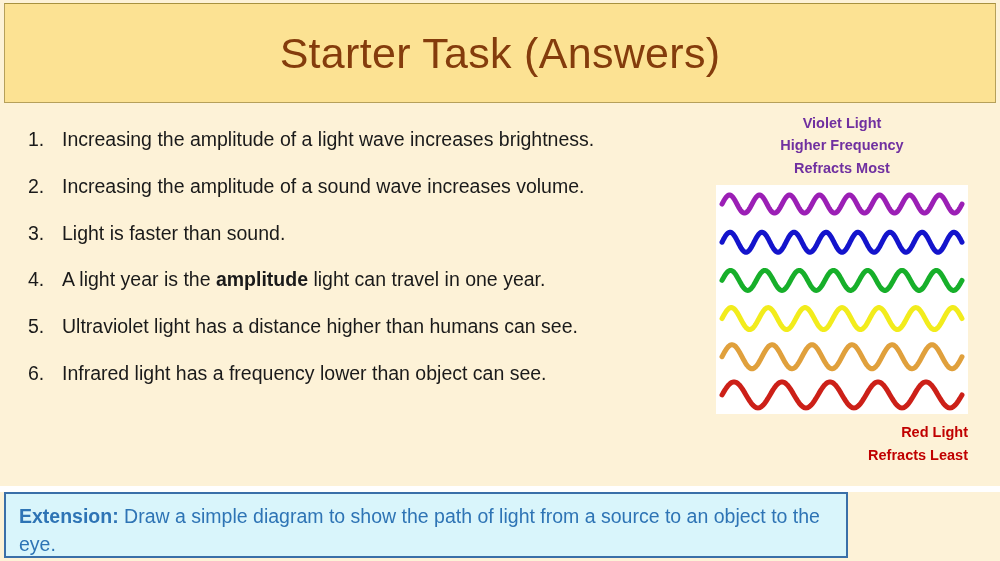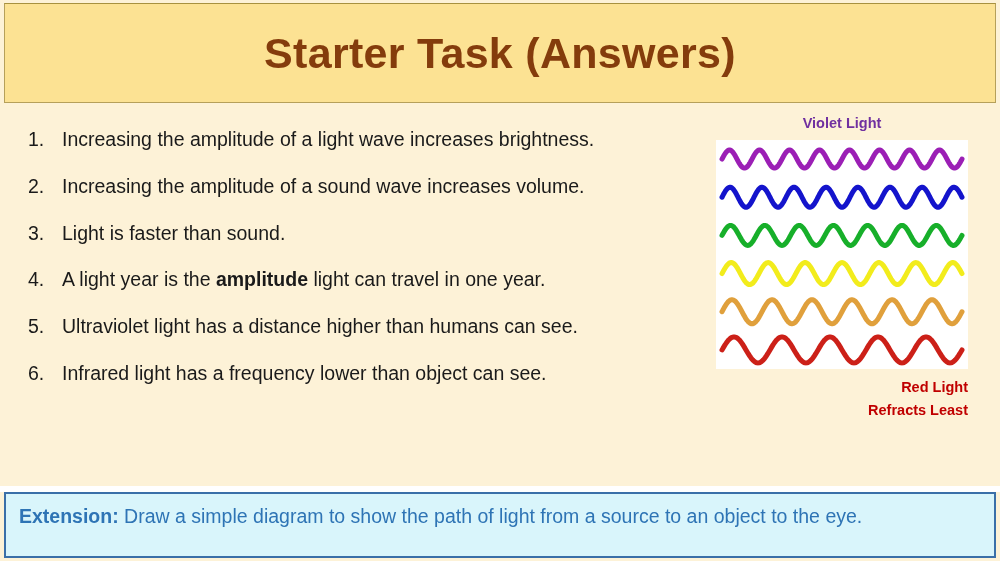--- a/index.html
+++ b/index.html
@@ -33,21 +33,21 @@
     border-top-color: #a8913f;
     box-sizing: border-box;
     display: flex;
     align-items: center;
     justify-content: center;
   }
   .title-text {
     font-size: 43px;
     color: #843c0c;
     letter-spacing: 0.3px;
-    font-weight: 700;
+    font-weight: 400;
     white-space: nowrap;
   }
 
   
   .body-area {
     position: absolute;
     left: 0;
     top: 104px;
     width: 1000px;
     height: 382px;
@@ -115,21 +115,21 @@
     display: block;
     width: 252px;
     height: 229px;
   }
 
   
   .extension-bar {
     position: absolute;
     left: 4px;
     top: 492px;
-    width: 992px;
+    width: 844px;
     height: 66px;
     background: #d9f5fb;
     border: 2px solid #3a6fa8;
     box-sizing: border-box;
     padding: 9px 13px 0 13px;
   }
   .extension-text {
     font-size: 19.5px;
     color: #2e74b5;
     line-height: 1.42;
@@ -189,20 +189,22 @@
         <span class="answer-num">6.</span>
         <span class="answer-text">Infrared light has a frequency lower than object can see.</span>
       </div>
 
     </div>
 
     <div class="spectrum">
 
       <div class="spec-caption top">
         <div>Violet Light</div>
+        <div>Higher Frequency</div>
+        <div>Refracts Most</div>
       </div>
 
       <div class="wave-panel">
         <svg viewBox="0 0 252 229" xmlns="http://www.w3.org/2000/svg">
           <rect x="0" y="0" width="252" height="229" fill="#ffffff"></rect>
           <g id="wave-group">
               <path d="M6.00 19.08 L6.60 17.96 L7.20 16.85 L7.80 15.77 L8.40 14.75 L9.00 13.79 L9.60 12.92 L10.20 12.15 L10.80 11.48 L11.40 10.94 L12.00 10.52 L12.60 10.24 L13.20 10.10 L13.80 10.10 L14.40 10.24 L15.00 10.52 L15.60 10.94 L16.20 11.48 L16.80 12.15 L17.40 12.92 L18.00 13.79 L18.60 14.75 L19.20 15.77 L19.80 16.85 L20.40 17.96 L21.00 19.08 L21.60 20.21 L22.20 21.32 L22.80 22.40 L23.40 23.42 L24.00 24.37 L24.60 25.24 L25.20 26.02 L25.80 26.68 L26.40 27.23 L27.00 27.64 L27.60 27.92 L28.20 28.07 L28.80 28.07 L29.40 27.92 L30.00 27.64 L30.60 27.23 L31.20 26.68 L31.80 26.02 L32.40 25.24 L33.00 24.37 L33.60 23.42 L34.20 22.40 L34.80 21.32 L35.40 20.21 L36.00 19.08 L36.60 17.96 L37.20 16.85 L37.80 15.77 L38.40 14.75 L39.00 13.79 L39.60 12.92 L40.20 12.15 L40.80 11.48 L41.40 10.94 L42.00 10.52 L42.60 10.24 L43.20 10.10 L43.80 10.10 L44.40 10.24 L45.00 10.52 L45.60 10.94 L46.20 11.48 L46.80 12.15 L47.40 12.92 L48.00 13.79 L48.60 14.75 L49.20 15.77 L49.80 16.85 L50.40 17.96 L51.00 19.08 L51.60 20.21 L52.20 21.32 L52.80 22.40 L53.40 23.42 L54.00 24.37 L54.60 25.24 L55.20 26.02 L55.80 26.68 L56.40 27.23 L57.00 27.64 L57.60 27.92 L58.20 28.07 L58.80 28.07 L59.40 27.92 L60.00 27.64 L60.60 27.23 L61.20 26.68 L61.80 26.02 L62.40 25.24 L63.00 24.37 L63.60 23.42 L64.20 22.40 L64.80 21.32 L65.40 20.21 L66.00 19.08 L66.60 17.96 L67.20 16.85 L67.80 15.77 L68.40 14.75 L69.00 13.79 L69.60 12.92 L70.20 12.15 L70.80 11.48 L71.40 10.94 L72.00 10.52 L72.60 10.24 L73.20 10.10 L73.80 10.10 L74.40 10.24 L75.00 10.52 L75.60 10.94 L76.20 11.48 L76.80 12.15 L77.40 12.92 L78.00 13.79 L78.60 14.75 L79.20 15.77 L79.80 16.85 L80.40 17.96 L81.00 19.08 L81.60 20.21 L82.20 21.32 L82.80 22.40 L83.40 23.42 L84.00 24.37 L84.60 25.24 L85.20 26.02 L85.80 26.68 L86.40 27.23 L87.00 27.64 L87.60 27.92 L88.20 28.07 L88.80 28.07 L89.40 27.92 L90.00 27.64 L90.60 27.23 L91.20 26.68 L91.80 26.02 L92.40 25.24 L93.00 24.37 L93.60 23.42 L94.20 22.40 L94.80 21.32 L95.40 20.21 L96.00 19.08 L96.60 17.96 L97.20 16.85 L97.80 15.77 L98.40 14.75 L99.00 13.79 L99.60 12.92 L100.20 12.15 L100.80 11.48 L101.40 10.94 L102.00 10.52 L102.60 10.24 L103.20 10.10 L103.80 10.10 L104.40 10.24 L105.00 10.52 L105.60 10.94 L106.20 11.48 L106.80 12.15 L107.40 12.92 L108.00 13.79 L108.60 14.75 L109.20 15.77 L109.80 16.85 L110.40 17.96 L111.00 19.08 L111.60 20.21 L112.20 21.32 L112.80 22.40 L113.40 23.42 L114.00 24.37 L114.60 25.24 L115.20 26.02 L115.80 26.68 L116.40 27.23 L117.00 27.64 L117.60 27.92 L118.20 28.07 L118.80 28.07 L119.40 27.92 L120.00 27.64 L120.60 27.23 L121.20 26.68 L121.80 26.02 L122.40 25.24 L123.00 24.37 L123.60 23.42 L124.20 22.40 L124.80 21.32 L125.40 20.21 L126.00 19.08 L126.60 17.96 L127.20 16.85 L127.80 15.77 L128.40 14.75 L129.00 13.79 L129.60 12.92 L130.20 12.15 L130.80 11.48 L131.40 10.94 L132.00 10.52 L132.60 10.24 L133.20 10.10 L133.80 10.10 L134.40 10.24 L135.00 10.52 L135.60 10.94 L136.20 11.48 L136.80 12.15 L137.40 12.92 L138.00 13.79 L138.60 14.75 L139.20 15.77 L139.80 16.85 L140.40 17.96 L141.00 19.08 L141.60 20.21 L142.20 21.32 L142.80 22.40 L143.40 23.42 L144.00 24.37 L144.60 25.24 L145.20 26.02 L145.80 26.68 L146.40 27.23 L147.00 27.64 L147.60 27.92 L148.20 28.07 L148.80 28.07 L149.40 27.92 L150.00 27.64 L150.60 27.23 L151.20 26.68 L151.80 26.02 L152.40 25.24 L153.00 24.37 L153.60 23.42 L154.20 22.40 L154.80 21.32 L155.40 20.21 L156.00 19.08 L156.60 17.96 L157.20 16.85 L157.80 15.77 L158.40 14.75 L159.00 13.79 L159.60 12.92 L160.20 12.15 L160.80 11.48 L161.40 10.94 L162.00 10.52 L162.60 10.24 L163.20 10.10 L163.80 10.10 L164.40 10.24 L165.00 10.52 L165.60 10.94 L166.20 11.48 L166.80 12.15 L167.40 12.92 L168.00 13.79 L168.60 14.75 L169.20 15.77 L169.80 16.85 L170.40 17.96 L171.00 19.08 L171.60 20.21 L172.20 21.32 L172.80 22.40 L173.40 23.42 L174.00 24.37 L174.60 25.24 L175.20 26.02 L175.80 26.68 L176.40 27.23 L177.00 27.64 L177.60 27.92 L178.20 28.07 L178.80 28.07 L179.40 27.92 L180.00 27.64 L180.60 27.23 L181.20 26.68 L181.80 26.02 L182.40 25.24 L183.00 24.37 L183.60 23.42 L184.20 22.40 L184.80 21.32 L185.40 20.21 L186.00 19.08 L186.60 17.96 L187.20 16.85 L187.80 15.77 L188.40 14.75 L189.00 13.79 L189.60 12.92 L190.20 12.15 L190.80 11.48 L191.40 10.94 L192.00 10.52 L192.60 10.24 L193.20 10.10 L193.80 10.10 L194.40 10.24 L195.00 10.52 L195.60 10.94 L196.20 11.48 L196.80 12.15 L197.40 12.92 L198.00 13.79 L198.60 14.75 L199.20 15.77 L199.80 16.85 L200.40 17.96 L201.00 19.08 L201.60 20.21 L202.20 21.32 L202.80 22.40 L203.40 23.42 L204.00 24.37 L204.60 25.24 L205.20 26.02 L205.80 26.68 L206.40 27.23 L207.00 27.64 L207.60 27.92 L208.20 28.07 L208.80 28.07 L209.40 27.92 L210.00 27.64 L210.60 27.23 L211.20 26.68 L211.80 26.02 L212.40 25.24 L213.00 24.37 L213.60 23.42 L214.20 22.40 L214.80 21.32 L215.40 20.21 L216.00 19.08 L216.60 17.96 L217.20 16.85 L217.80 15.77 L218.40 14.75 L219.00 13.79 L219.60 12.92 L220.20 12.15 L220.80 11.48 L221.40 10.94 L222.00 10.52 L222.60 10.24 L223.20 10.10 L223.80 10.10 L224.40 10.24 L225.00 10.52 L225.60 10.94 L226.20 11.48 L226.80 12.15 L227.40 12.92 L228.00 13.79 L228.60 14.75 L229.20 15.77 L229.80 16.85 L230.40 17.96 L231.00 19.08 L231.60 20.21 L232.20 21.32 L232.80 22.40 L233.40 23.42 L234.00 24.37 L234.60 25.24 L235.20 26.02 L235.80 26.68 L236.40 27.23 L237.00 27.64 L237.60 27.92 L238.20 28.07 L238.80 28.07 L239.40 27.92 L240.00 27.64 L240.60 27.23 L241.20 26.68 L241.80 26.02 L242.40 25.24 L243.00 24.37 L243.60 23.42 L244.20 22.40 L244.80 21.32 L245.40 20.21 L246.00 19.08" fill="none" stroke="#9b1fb5" stroke-width="5" stroke-linecap="round"></path>
               <path d="M6.00 57.25 L6.60 56.07 L7.20 54.92 L7.80 53.79 L8.40 52.71 L9.00 51.69 L9.60 50.76 L10.20 49.91 L10.80 49.16 L11.40 48.53 L12.00 48.01 L12.60 47.63 L13.20 47.37 L13.80 47.26 L14.40 47.28 L15.00 47.44 L15.60 47.74 L16.20 48.17 L16.80 48.72 L17.40 49.40 L18.00 50.18 L18.60 51.06 L19.20 52.03 L19.80 53.06 L20.40 54.16 L21.00 55.30 L21.60 56.47 L22.20 57.64 L22.80 58.81 L23.40 59.96 L24.00 61.08 L24.60 62.14 L25.20 63.13 L25.80 64.04 L26.40 64.85 L27.00 65.56 L27.60 66.16 L28.20 66.63 L28.80 66.97 L29.40 67.18 L30.00 67.25 L30.60 67.18 L31.20 66.97 L31.80 66.63 L32.40 66.16 L33.00 65.56 L33.60 64.85 L34.20 64.04 L34.80 63.13 L35.40 62.14 L36.00 61.08 L36.60 59.96 L37.20 58.81 L37.80 57.64 L38.40 56.47 L39.00 55.30 L39.60 54.16 L40.20 53.06 L40.80 52.03 L41.40 51.06 L42.00 50.18 L42.60 49.40 L43.20 48.72 L43.80 48.17 L44.40 47.74 L45.00 47.44 L45.60 47.28 L46.20 47.26 L46.80 47.37 L47.40 47.63 L48.00 48.01 L48.60 48.53 L49.20 49.16 L49.80 49.91 L50.40 50.76 L51.00 51.69 L51.60 52.71 L52.20 53.79 L52.80 54.92 L53.40 56.07 L54.00 57.25 L54.60 58.43 L55.20 59.58 L55.80 60.71 L56.40 61.79 L57.00 62.81 L57.60 63.74 L58.20 64.59 L58.80 65.34 L59.40 65.97 L60.00 66.49 L60.60 66.87 L61.20 67.13 L61.80 67.24 L62.40 67.22 L63.00 67.06 L63.60 66.76 L64.20 66.33 L64.80 65.78 L65.40 65.10 L66.00 64.32 L66.60 63.44 L67.20 62.47 L67.80 61.44 L68.40 60.34 L69.00 59.20 L69.60 58.03 L70.20 56.86 L70.80 55.69 L71.40 54.54 L72.00 53.42 L72.60 52.36 L73.20 51.37 L73.80 50.46 L74.40 49.65 L75.00 48.94 L75.60 48.34 L76.20 47.87 L76.80 47.53 L77.40 47.32 L78.00 47.25 L78.60 47.32 L79.20 47.53 L79.80 47.87 L80.40 48.34 L81.00 48.94 L81.60 49.65 L82.20 50.46 L82.80 51.37 L83.40 52.36 L84.00 53.42 L84.60 54.54 L85.20 55.69 L85.80 56.86 L86.40 58.03 L87.00 59.20 L87.60 60.34 L88.20 61.44 L88.80 62.47 L89.40 63.44 L90.00 64.32 L90.60 65.10 L91.20 65.78 L91.80 66.33 L92.40 66.76 L93.00 67.06 L93.60 67.22 L94.20 67.24 L94.80 67.13 L95.40 66.87 L96.00 66.49 L96.60 65.97 L97.20 65.34 L97.80 64.59 L98.40 63.74 L99.00 62.81 L99.60 61.79 L100.20 60.71 L100.80 59.58 L101.40 58.43 L102.00 57.25 L102.60 56.07 L103.20 54.92 L103.80 53.79 L104.40 52.71 L105.00 51.69 L105.60 50.76 L106.20 49.91 L106.80 49.16 L107.40 48.53 L108.00 48.01 L108.60 47.63 L109.20 47.37 L109.80 47.26 L110.40 47.28 L111.00 47.44 L111.60 47.74 L112.20 48.17 L112.80 48.72 L113.40 49.40 L114.00 50.18 L114.60 51.06 L115.20 52.03 L115.80 53.06 L116.40 54.16 L117.00 55.30 L117.60 56.47 L118.20 57.64 L118.80 58.81 L119.40 59.96 L120.00 61.08 L120.60 62.14 L121.20 63.13 L121.80 64.04 L122.40 64.85 L123.00 65.56 L123.60 66.16 L124.20 66.63 L124.80 66.97 L125.40 67.18 L126.00 67.25 L126.60 67.18 L127.20 66.97 L127.80 66.63 L128.40 66.16 L129.00 65.56 L129.60 64.85 L130.20 64.04 L130.80 63.13 L131.40 62.14 L132.00 61.08 L132.60 59.96 L133.20 58.81 L133.80 57.64 L134.40 56.47 L135.00 55.30 L135.60 54.16 L136.20 53.06 L136.80 52.03 L137.40 51.06 L138.00 50.18 L138.60 49.40 L139.20 48.72 L139.80 48.17 L140.40 47.74 L141.00 47.44 L141.60 47.28 L142.20 47.26 L142.80 47.37 L143.40 47.63 L144.00 48.01 L144.60 48.53 L145.20 49.16 L145.80 49.91 L146.40 50.76 L147.00 51.69 L147.60 52.71 L148.20 53.79 L148.80 54.92 L149.40 56.07 L150.00 57.25 L150.60 58.43 L151.20 59.58 L151.80 60.71 L152.40 61.79 L153.00 62.81 L153.60 63.74 L154.20 64.59 L154.80 65.34 L155.40 65.97 L156.00 66.49 L156.60 66.87 L157.20 67.13 L157.80 67.24 L158.40 67.22 L159.00 67.06 L159.60 66.76 L160.20 66.33 L160.80 65.78 L161.40 65.10 L162.00 64.32 L162.60 63.44 L163.20 62.47 L163.80 61.44 L164.40 60.34 L165.00 59.20 L165.60 58.03 L166.20 56.86 L166.80 55.69 L167.40 54.54 L168.00 53.42 L168.60 52.36 L169.20 51.37 L169.80 50.46 L170.40 49.65 L171.00 48.94 L171.60 48.34 L172.20 47.87 L172.80 47.53 L173.40 47.32 L174.00 47.25 L174.60 47.32 L175.20 47.53 L175.80 47.87 L176.40 48.34 L177.00 48.94 L177.60 49.65 L178.20 50.46 L178.80 51.37 L179.40 52.36 L180.00 53.42 L180.60 54.54 L181.20 55.69 L181.80 56.86 L182.40 58.03 L183.00 59.20 L183.60 60.34 L184.20 61.44 L184.80 62.47 L185.40 63.44 L186.00 64.32 L186.60 65.10 L187.20 65.78 L187.80 66.33 L188.40 66.76 L189.00 67.06 L189.60 67.22 L190.20 67.24 L190.80 67.13 L191.40 66.87 L192.00 66.49 L192.60 65.97 L193.20 65.34 L193.80 64.59 L194.40 63.74 L195.00 62.81 L195.60 61.79 L196.20 60.71 L196.80 59.58 L197.40 58.43 L198.00 57.25 L198.60 56.07 L199.20 54.92 L199.80 53.79 L200.40 52.71 L201.00 51.69 L201.60 50.76 L202.20 49.91 L202.80 49.16 L203.40 48.53 L204.00 48.01 L204.60 47.63 L205.20 47.37 L205.80 47.26 L206.40 47.28 L207.00 47.44 L207.60 47.74 L208.20 48.17 L208.80 48.72 L209.40 49.40 L210.00 50.18 L210.60 51.06 L211.20 52.03 L211.80 53.06 L212.40 54.16 L213.00 55.30 L213.60 56.47 L214.20 57.64 L214.80 58.81 L215.40 59.96 L216.00 61.08 L216.60 62.14 L217.20 63.13 L217.80 64.04 L218.40 64.85 L219.00 65.56 L219.60 66.16 L220.20 66.63 L220.80 66.97 L221.40 67.18 L222.00 67.25 L222.60 67.18 L223.20 66.97 L223.80 66.63 L224.40 66.16 L225.00 65.56 L225.60 64.85 L226.20 64.04 L226.80 63.13 L227.40 62.14 L228.00 61.08 L228.60 59.96 L229.20 58.81 L229.80 57.64 L230.40 56.47 L231.00 55.30 L231.60 54.16 L232.20 53.06 L232.80 52.03 L233.40 51.06 L234.00 50.18 L234.60 49.40 L235.20 48.72 L235.80 48.17 L236.40 47.74 L237.00 47.44 L237.60 47.28 L238.20 47.26 L238.80 47.37 L239.40 47.63 L240.00 48.01 L240.60 48.53 L241.20 49.16 L241.80 49.91 L242.40 50.76 L243.00 51.69 L243.60 52.71 L244.20 53.79 L244.80 54.92 L245.40 56.07 L246.00 57.25" fill="none" stroke="#1414cc" stroke-width="5" stroke-linecap="round"></path>
               <path d="M6.00 95.42 L6.60 94.32 L7.20 93.24 L7.80 92.18 L8.40 91.16 L9.00 90.19 L9.60 89.29 L10.20 88.46 L10.80 87.71 L11.40 87.06 L12.00 86.51 L12.60 86.06 L13.20 85.73 L13.80 85.52 L14.40 85.42 L15.00 85.45 L15.60 85.59 L16.20 85.86 L16.80 86.24 L17.40 86.73 L18.00 87.33 L18.60 88.02 L19.20 88.80 L19.80 89.67 L20.40 90.60 L21.00 91.59 L21.60 92.63 L22.20 93.70 L22.80 94.79 L23.40 95.89 L24.00 96.98 L24.60 98.06 L25.20 99.10 L25.80 100.10 L26.40 101.04 L27.00 101.91 L27.60 102.71 L28.20 103.41 L28.80 104.02 L29.40 104.53 L30.00 104.93 L30.60 105.21 L31.20 105.37 L31.80 105.42 L32.40 105.34 L33.00 105.14 L33.60 104.83 L34.20 104.40 L34.80 103.86 L35.40 103.22 L36.00 102.49 L36.60 101.67 L37.20 100.77 L37.80 99.82 L38.40 98.80 L39.00 97.75 L39.60 96.67 L40.20 95.57 L40.80 94.48 L41.40 93.39 L42.00 92.33 L42.60 91.30 L43.20 90.33 L43.80 89.41 L44.40 88.57 L45.00 87.81 L45.60 87.15 L46.20 86.58 L46.80 86.12 L47.40 85.77 L48.00 85.54 L48.60 85.43 L49.20 85.44 L49.80 85.57 L50.40 85.81 L51.00 86.18 L51.60 86.65 L52.20 87.24 L52.80 87.92 L53.40 88.69 L54.00 89.54 L54.60 90.46 L55.20 91.45 L55.80 92.48 L56.40 93.54 L57.00 94.63 L57.60 95.73 L58.20 96.83 L58.80 97.90 L59.40 98.95 L60.00 99.96 L60.60 100.91 L61.20 101.79 L61.80 102.60 L62.40 103.32 L63.00 103.94 L63.60 104.46 L64.20 104.88 L64.80 105.18 L65.40 105.36 L66.00 105.42 L66.60 105.36 L67.20 105.18 L67.80 104.88 L68.40 104.46 L69.00 103.94 L69.60 103.32 L70.20 102.60 L70.80 101.79 L71.40 100.91 L72.00 99.96 L72.60 98.95 L73.20 97.90 L73.80 96.83 L74.40 95.73 L75.00 94.63 L75.60 93.54 L76.20 92.48 L76.80 91.45 L77.40 90.46 L78.00 89.54 L78.60 88.69 L79.20 87.92 L79.80 87.24 L80.40 86.65 L81.00 86.18 L81.60 85.81 L82.20 85.57 L82.80 85.44 L83.40 85.43 L84.00 85.54 L84.60 85.77 L85.20 86.12 L85.80 86.58 L86.40 87.15 L87.00 87.81 L87.60 88.57 L88.20 89.41 L88.80 90.33 L89.40 91.30 L90.00 92.33 L90.60 93.39 L91.20 94.48 L91.80 95.57 L92.40 96.67 L93.00 97.75 L93.60 98.80 L94.20 99.82 L94.80 100.77 L95.40 101.67 L96.00 102.49 L96.60 103.22 L97.20 103.86 L97.80 104.40 L98.40 104.83 L99.00 105.14 L99.60 105.34 L100.20 105.42 L100.80 105.37 L101.40 105.21 L102.00 104.93 L102.60 104.53 L103.20 104.02 L103.80 103.41 L104.40 102.71 L105.00 101.91 L105.60 101.04 L106.20 100.10 L106.80 99.10 L107.40 98.06 L108.00 96.98 L108.60 95.89 L109.20 94.79 L109.80 93.70 L110.40 92.63 L111.00 91.59 L111.60 90.60 L112.20 89.67 L112.80 88.80 L113.40 88.02 L114.00 87.33 L114.60 86.73 L115.20 86.24 L115.80 85.86 L116.40 85.59 L117.00 85.45 L117.60 85.42 L118.20 85.52 L118.80 85.73 L119.40 86.06 L120.00 86.51 L120.60 87.06 L121.20 87.71 L121.80 88.46 L122.40 89.29 L123.00 90.19 L123.60 91.16 L124.20 92.18 L124.80 93.24 L125.40 94.32 L126.00 95.42 L126.60 96.51 L127.20 97.60 L127.80 98.66 L128.40 99.67 L129.00 100.64 L129.60 101.55 L130.20 102.38 L130.80 103.12 L131.40 103.77 L132.00 104.33 L132.60 104.77 L133.20 105.10 L133.80 105.32 L134.40 105.41 L135.00 105.39 L135.60 105.24 L136.20 104.97 L136.80 104.59 L137.40 104.10 L138.00 103.51 L138.60 102.81 L139.20 102.03 L139.80 101.17 L140.40 100.23 L141.00 99.24 L141.60 98.21 L142.20 97.14 L142.80 96.04 L143.40 94.95 L144.00 93.85 L144.60 92.78 L145.20 91.74 L145.80 90.74 L146.40 89.80 L147.00 88.92 L147.60 88.13 L148.20 87.42 L148.80 86.81 L149.40 86.30 L150.00 85.91 L150.60 85.62 L151.20 85.46 L151.80 85.42 L152.40 85.50 L153.00 85.69 L153.60 86.01 L154.20 86.44 L154.80 86.97 L155.40 87.61 L156.00 88.35 L156.60 89.16 L157.20 90.06 L157.80 91.02 L158.40 92.03 L159.00 93.08 L159.60 94.16 L160.20 95.26 L160.80 96.36 L161.40 97.44 L162.00 98.51 L162.60 99.53 L163.20 100.51 L163.80 101.42 L164.40 102.26 L165.00 103.02 L165.60 103.69 L166.20 104.25 L166.80 104.71 L167.40 105.06 L168.00 105.29 L168.60 105.41 L169.20 105.40 L169.80 105.27 L170.40 105.02 L171.00 104.66 L171.60 104.18 L172.20 103.60 L172.80 102.92 L173.40 102.15 L174.00 101.29 L174.60 100.37 L175.20 99.39 L175.80 98.36 L176.40 97.29 L177.00 96.20 L177.60 95.10 L178.20 94.01 L178.80 92.93 L179.40 91.88 L180.00 90.88 L180.60 89.93 L181.20 89.04 L181.80 88.24 L182.40 87.52 L183.00 86.89 L183.60 86.37 L184.20 85.96 L184.80 85.66 L185.40 85.48 L186.00 85.42 L186.60 85.48 L187.20 85.66 L187.80 85.96 L188.40 86.37 L189.00 86.89 L189.60 87.52 L190.20 88.24 L190.80 89.04 L191.40 89.93 L192.00 90.88 L192.60 91.88 L193.20 92.93 L193.80 94.01 L194.40 95.10 L195.00 96.20 L195.60 97.29 L196.20 98.36 L196.80 99.39 L197.40 100.37 L198.00 101.29 L198.60 102.15 L199.20 102.92 L199.80 103.60 L200.40 104.18 L201.00 104.66 L201.60 105.02 L202.20 105.27 L202.80 105.40 L203.40 105.41 L204.00 105.29 L204.60 105.06 L205.20 104.71 L205.80 104.25 L206.40 103.69 L207.00 103.02 L207.60 102.26 L208.20 101.42 L208.80 100.51 L209.40 99.53 L210.00 98.51 L210.60 97.44 L211.20 96.36 L211.80 95.26 L212.40 94.16 L213.00 93.08 L213.60 92.03 L214.20 91.02 L214.80 90.06 L215.40 89.16 L216.00 88.35 L216.60 87.61 L217.20 86.97 L217.80 86.44 L218.40 86.01 L219.00 85.69 L219.60 85.50 L220.20 85.42 L220.80 85.46 L221.40 85.62 L222.00 85.91 L222.60 86.30 L223.20 86.81 L223.80 87.42 L224.40 88.13 L225.00 88.92 L225.60 89.80 L226.20 90.74 L226.80 91.74 L227.40 92.78 L228.00 93.85 L228.60 94.95 L229.20 96.04 L229.80 97.14 L230.40 98.21 L231.00 99.24 L231.60 100.23 L232.20 101.17 L232.80 102.03 L233.40 102.81 L234.00 103.51 L234.60 104.10 L235.20 104.59 L235.80 104.97 L236.40 105.24 L237.00 105.39 L237.60 105.41 L238.20 105.32 L238.80 105.10 L239.40 104.77 L240.00 104.33 L240.60 103.77 L241.20 103.12 L241.80 102.38 L242.40 101.55 L243.00 100.64 L243.60 99.67 L244.20 98.66 L244.80 97.60 L245.40 96.51 L246.00 95.42" fill="none" stroke="#17af2a" stroke-width="5" stroke-linecap="round"></path>
               <path d="M6.00 133.58 L6.60 132.46 L7.20 131.35 L7.80 130.27 L8.40 129.21 L9.00 128.21 L9.60 127.26 L10.20 126.37 L10.80 125.56 L11.40 124.84 L12.00 124.20 L12.60 123.67 L13.20 123.23 L13.80 122.91 L14.40 122.69 L15.00 122.59 L15.60 122.61 L16.20 122.73 L16.80 122.97 L17.40 123.32 L18.00 123.78 L18.60 124.34 L19.20 125.00 L19.80 125.74 L20.40 126.57 L21.00 127.47 L21.60 128.44 L22.20 129.45 L22.80 130.51 L23.40 131.61 L24.00 132.72 L24.60 133.84 L25.20 134.96 L25.80 136.07 L26.40 137.15 L27.00 138.19 L27.60 139.18 L28.20 140.12 L28.80 140.99 L29.40 141.78 L30.00 142.48 L30.60 143.10 L31.20 143.61 L31.80 144.02 L32.40 144.32 L33.00 144.51 L33.60 144.58 L34.20 144.54 L34.80 144.39 L35.40 144.12 L36.00 143.75 L36.60 143.26 L37.20 142.68 L37.80 142.00 L38.40 141.24 L39.00 140.39 L39.60 139.48 L40.20 138.50 L40.80 137.47 L41.40 136.40 L42.00 135.30 L42.60 134.19 L43.20 133.07 L43.80 131.95 L44.40 130.85 L45.00 129.78 L45.60 128.74 L46.20 127.76 L46.80 126.84 L47.40 125.99 L48.00 125.22 L48.60 124.53 L49.20 123.94 L49.80 123.45 L50.40 123.07 L51.00 122.79 L51.60 122.63 L52.20 122.58 L52.80 122.65 L53.40 122.83 L54.00 123.12 L54.60 123.52 L55.20 124.03 L55.80 124.63 L56.40 125.33 L57.00 126.12 L57.60 126.98 L58.20 127.91 L58.80 128.90 L59.40 129.94 L60.00 131.02 L60.60 132.12 L61.20 133.24 L61.80 134.36 L62.40 135.47 L63.00 136.57 L63.60 137.63 L64.20 138.65 L64.80 139.62 L65.40 140.53 L66.00 141.36 L66.60 142.11 L67.20 142.78 L67.80 143.34 L68.40 143.81 L69.00 144.17 L69.60 144.42 L70.20 144.56 L70.80 144.58 L71.40 144.49 L72.00 144.28 L72.60 143.96 L73.20 143.54 L73.80 143.01 L74.40 142.38 L75.00 141.66 L75.60 140.86 L76.20 139.98 L76.80 139.03 L77.40 138.03 L78.00 136.98 L78.60 135.90 L79.20 134.79 L79.80 133.67 L80.40 132.55 L81.00 131.44 L81.60 130.35 L82.20 129.29 L82.80 128.28 L83.40 127.33 L84.00 126.44 L84.60 125.62 L85.20 124.89 L85.80 124.25 L86.40 123.71 L87.00 123.26 L87.60 122.93 L88.20 122.71 L88.80 122.60 L89.40 122.60 L90.00 122.72 L90.60 122.95 L91.20 123.29 L91.80 123.74 L92.40 124.30 L93.00 124.94 L93.60 125.68 L94.20 126.51 L94.80 127.40 L95.40 128.36 L96.00 129.37 L96.60 130.43 L97.20 131.52 L97.80 132.63 L98.40 133.76 L99.00 134.88 L99.60 135.98 L100.20 137.06 L100.80 138.11 L101.40 139.11 L102.00 140.05 L102.60 140.92 L103.20 141.72 L103.80 142.43 L104.40 143.05 L105.00 143.57 L105.60 143.99 L106.20 144.30 L106.80 144.50 L107.40 144.58 L108.00 144.55 L108.60 144.40 L109.20 144.15 L109.80 143.78 L110.40 143.30 L111.00 142.73 L111.60 142.06 L112.20 141.30 L112.80 140.46 L113.40 139.55 L114.00 138.58 L114.60 137.55 L115.20 136.49 L115.80 135.39 L116.40 134.27 L117.00 133.15 L117.60 132.03 L118.20 130.93 L118.80 129.86 L119.40 128.82 L120.00 127.84 L120.60 126.91 L121.20 126.05 L121.80 125.28 L122.40 124.58 L123.00 123.99 L123.60 123.49 L124.20 123.10 L124.80 122.81 L125.40 122.64 L126.00 122.58 L126.60 122.64 L127.20 122.81 L127.80 123.10 L128.40 123.49 L129.00 123.99 L129.60 124.58 L130.20 125.28 L130.80 126.05 L131.40 126.91 L132.00 127.84 L132.60 128.82 L133.20 129.86 L133.80 130.93 L134.40 132.03 L135.00 133.15 L135.60 134.27 L136.20 135.39 L136.80 136.49 L137.40 137.55 L138.00 138.58 L138.60 139.55 L139.20 140.46 L139.80 141.30 L140.40 142.06 L141.00 142.73 L141.60 143.30 L142.20 143.78 L142.80 144.15 L143.40 144.40 L144.00 144.55 L144.60 144.58 L145.20 144.50 L145.80 144.30 L146.40 143.99 L147.00 143.57 L147.60 143.05 L148.20 142.43 L148.80 141.72 L149.40 140.92 L150.00 140.05 L150.60 139.11 L151.20 138.11 L151.80 137.06 L152.40 135.98 L153.00 134.88 L153.60 133.76 L154.20 132.63 L154.80 131.52 L155.40 130.43 L156.00 129.37 L156.60 128.36 L157.20 127.40 L157.80 126.51 L158.40 125.68 L159.00 124.94 L159.60 124.30 L160.20 123.74 L160.80 123.29 L161.40 122.95 L162.00 122.72 L162.60 122.60 L163.20 122.60 L163.80 122.71 L164.40 122.93 L165.00 123.26 L165.60 123.71 L166.20 124.25 L166.80 124.89 L167.40 125.62 L168.00 126.44 L168.60 127.33 L169.20 128.28 L169.80 129.29 L170.40 130.35 L171.00 131.44 L171.60 132.55 L172.20 133.67 L172.80 134.79 L173.40 135.90 L174.00 136.98 L174.60 138.03 L175.20 139.03 L175.80 139.98 L176.40 140.86 L177.00 141.66 L177.60 142.38 L178.20 143.01 L178.80 143.54 L179.40 143.96 L180.00 144.28 L180.60 144.49 L181.20 144.58 L181.80 144.56 L182.40 144.42 L183.00 144.17 L183.60 143.81 L184.20 143.34 L184.80 142.78 L185.40 142.11 L186.00 141.36 L186.60 140.53 L187.20 139.62 L187.80 138.65 L188.40 137.63 L189.00 136.57 L189.60 135.47 L190.20 134.36 L190.80 133.24 L191.40 132.12 L192.00 131.02 L192.60 129.94 L193.20 128.90 L193.80 127.91 L194.40 126.98 L195.00 126.12 L195.60 125.33 L196.20 124.63 L196.80 124.03 L197.40 123.52 L198.00 123.12 L198.60 122.83 L199.20 122.65 L199.80 122.58 L200.40 122.63 L201.00 122.79 L201.60 123.07 L202.20 123.45 L202.80 123.94 L203.40 124.53 L204.00 125.22 L204.60 125.99 L205.20 126.84 L205.80 127.76 L206.40 128.74 L207.00 129.78 L207.60 130.85 L208.20 131.95 L208.80 133.07 L209.40 134.19 L210.00 135.30 L210.60 136.40 L211.20 137.47 L211.80 138.50 L212.40 139.48 L213.00 140.39 L213.60 141.24 L214.20 142.00 L214.80 142.68 L215.40 143.26 L216.00 143.75 L216.60 144.12 L217.20 144.39 L217.80 144.54 L218.40 144.58 L219.00 144.51 L219.60 144.32 L220.20 144.02 L220.80 143.61 L221.40 143.10 L222.00 142.48 L222.60 141.78 L223.20 140.99 L223.80 140.12 L224.40 139.18 L225.00 138.19 L225.60 137.15 L226.20 136.07 L226.80 134.96 L227.40 133.84 L228.00 132.72 L228.60 131.61 L229.20 130.51 L229.80 129.45 L230.40 128.44 L231.00 127.47 L231.60 126.57 L232.20 125.74 L232.80 125.00 L233.40 124.34 L234.00 123.78 L234.60 123.32 L235.20 122.97 L235.80 122.73 L236.40 122.61 L237.00 122.59 L237.60 122.69 L238.20 122.91 L238.80 123.23 L239.40 123.67 L240.00 124.20 L240.60 124.84 L241.20 125.56 L241.80 126.37 L242.40 127.26 L243.00 128.21 L243.60 129.21 L244.20 130.27 L244.80 131.35 L245.40 132.46 L246.00 133.58" fill="none" stroke="#f2ec1c" stroke-width="5" stroke-linecap="round"></path>

